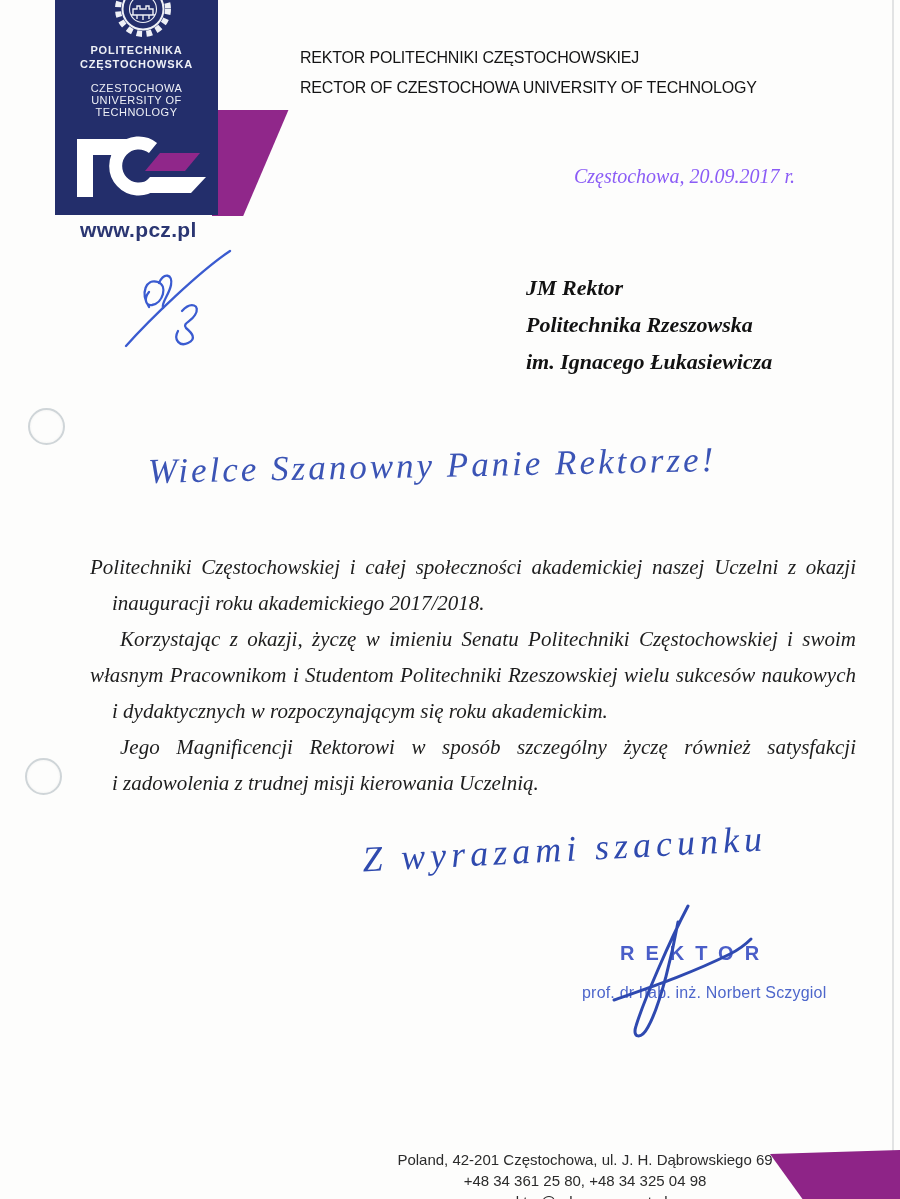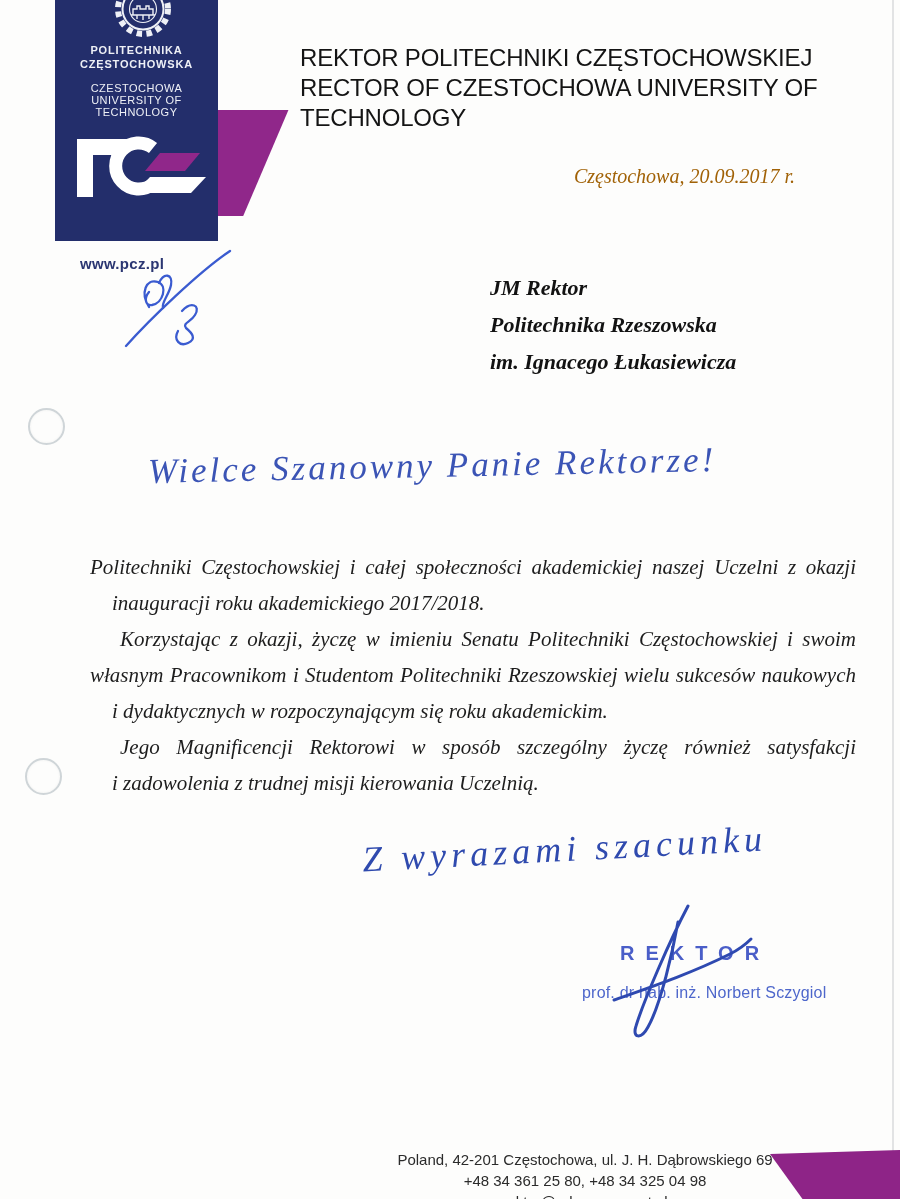--- a/index.html
+++ b/index.html
@@ -1,38 +1,38 @@
 <!DOCTYPE html>
 <html><head>
 <meta charset="utf-8">
 <style>
   html,body{margin:0;padding:0;background:#e8e8e8;}
   .page{position:relative;width:900px;height:1199px;margin:0 auto;background:#fdfdfc;
         overflow:hidden;font-family:"Liberation Sans",sans-serif;}
   .scan-edge{position:absolute;left:892px;top:0;width:2px;height:100%;background:#d8dadc;opacity:.75;}
 
   
-  .logo-block{position:absolute;left:55px;top:0;width:163px;height:241px;background:#232e6b;z-index:2;overflow:hidden;}
+  .logo-block{position:absolute;left:55px;top:0;width:163px;height:215px;background:#232e6b;z-index:2;overflow:hidden;}
   .logo-block .t{position:absolute;left:0;width:100%;text-align:center;color:#eef0f6;}
   .org-pl{font-size:11px;font-weight:700;letter-spacing:.8px;}
   .org-en{font-size:11px;font-weight:400;letter-spacing:.5px;}
   .crest{position:absolute;left:58px;top:-4px;}
   .logomark{position:absolute;left:20px;top:131px;}
   .magenta-top{position:absolute;left:212px;top:110px;width:78px;height:106px;background:#90278a;z-index:1;
                clip-path:polygon(0 0,98% 0,40% 100%,0 100%);}
-  .website{position:absolute;left:80px;top:218px;font-size:15px;font-weight:700;color:#2b3672;letter-spacing:.3px;margin-top:37px;}
+  .website{position:absolute;left:80px;top:218px;font-size:21px;font-weight:700;color:#2b3672;letter-spacing:.3px;}
 
   
-  .hdr{position:absolute;left:300px;top:43px;font-size:24px;line-height:30px;color:#141414;letter-spacing:-.2px;}
+  .hdr{position:absolute;left:300px;top:43px;font-size:16px;line-height:30px;color:#141414;letter-spacing:-.2px;}
 
-  .date{position:absolute;right:105px;top:165px;font:italic 20px "Liberation Serif",serif;color:#a16207;white-space:nowrap;}
+  .date{position:absolute;right:105px;top:165px;font:italic 20px "Liberation Serif",serif;color:#8b5cf6;white-space:nowrap;}
 
   
   .addr{position:absolute;left:490px;top:269px;font:italic 600 22px "Liberation Serif",serif;color:#121212;}
-  .addr div{height:37px;line-height:37px;white-space:nowrap;}
+  .addr div{height:37px;line-height:37px;white-space:nowrap;margin-left:36px;}
 
   
   .hole{position:absolute;width:33px;height:33px;border-radius:50%;border:2.5px solid #cfd5d8;
         box-shadow:inset 0 0 3px rgba(0,0,0,.05);}
 
   
   .hand{font-family:"Liberation Serif",serif;font-style:italic;white-space:nowrap;}
   .salutation{position:absolute;left:148px;top:446px;font-size:35px;color:#3b54b5;letter-spacing:3px;transform:rotate(-1.2deg);}
   .closing{position:absolute;left:362px;top:828px;font-size:36px;color:#2f4aae;letter-spacing:5px;transform:rotate(-3deg);}
 

